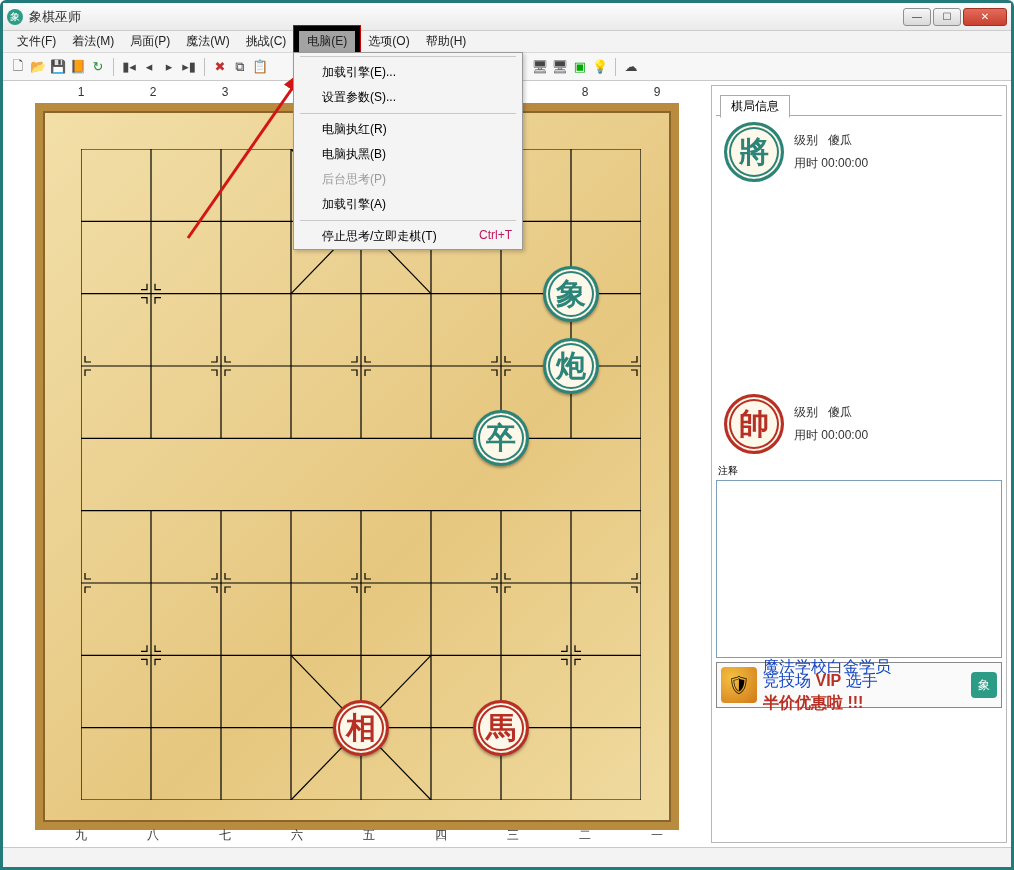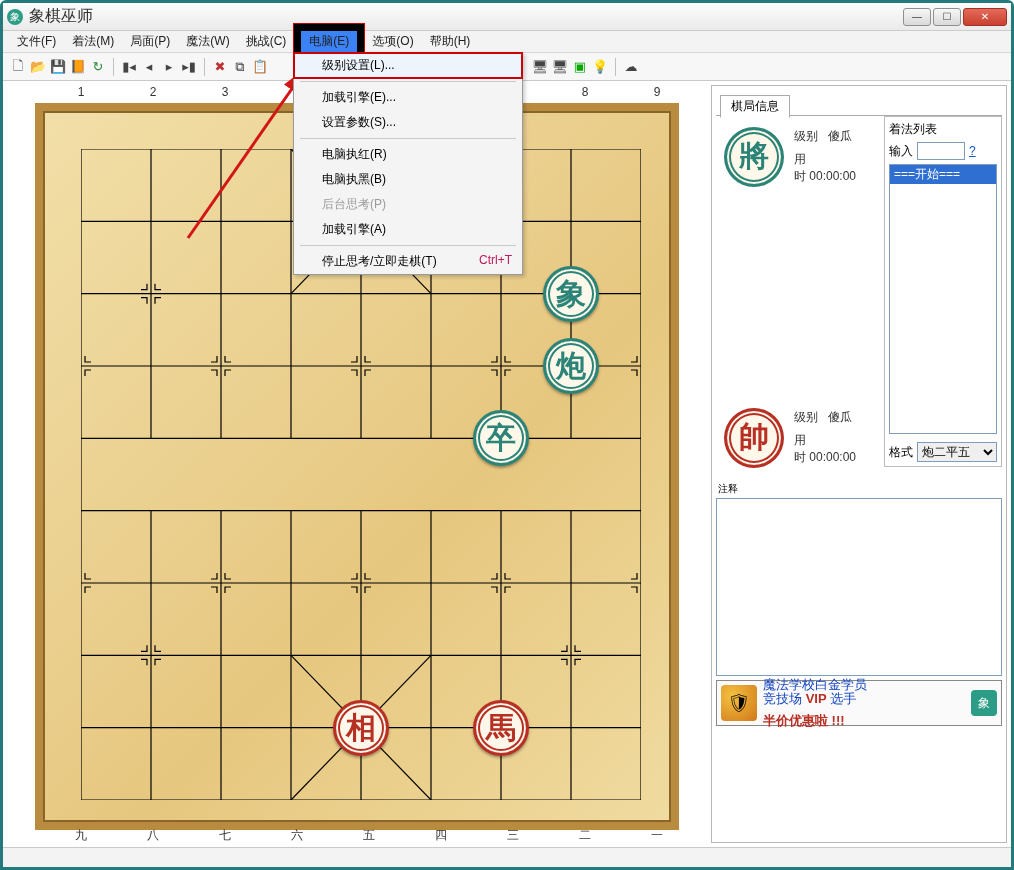--- a/index.html
+++ b/index.html
@@ -2,28 +2,28 @@
 <html><head>
 <meta charset="utf-8">
 <style>
 * { box-sizing: border-box; margin: 0; padding: 0; font-family: "Microsoft YaHei", "SimSun", Tahoma, sans-serif; }
 body { background: #fff; width: 1014px; height: 870px; overflow: hidden; }
 
 .window { width: 1014px; height: 870px; border: 3px solid #247a7a; border-radius: 6px 6px 0 0; display: flex; flex-direction: column; background: #fff; }
 
 .titlebar { height: 28px; background: linear-gradient(#fdfdfd,#eaeaea); display: flex; align-items: center; padding: 0 4px; border-bottom: 1px solid #ccc; }
 .titlebar .app-icon { width: 16px; height: 16px; border-radius: 50%; background: #2d9c87; color: #fff; font-size: 10px; display: flex; align-items: center; justify-content: center; margin-right: 6px; }
-.titlebar .title { font-size: 16px; color: #333; flex: 1; }
+.titlebar .title { font-size: 13px; color: #333; flex: 1; }
 .winbtns { display: flex; gap: 2px; }
 .winbtn { width: 28px; height: 18px; border: 1px solid #8f8f8f; border-radius: 3px; font-size: 10px; display: flex; align-items: center; justify-content: center; background: linear-gradient(#f7f7f7,#d9d9d9); color: #444; }
 .winbtn.cls { background: linear-gradient(#e46b5c,#c8412e); color: #fff; border-color: #a03020; width: 44px; }
 
 .menubar { height: 22px; display: flex; align-items: center; padding: 0 6px; font-size: 12px; color: #222; border-bottom: 1px solid #d8d8d8; background: #f3f3f3; }
 .menubar .mi { padding: 2px 8px; cursor: default; }
-.menubar .mi.open { border: 7px solid #000000; background: #3b82f6; box-shadow: 0 0 0 1px #c00; }
+.menubar .mi.open { border: 5px solid #000000; background: #a3a3a3; box-shadow: 0 0 0 1px #c00; }
 
 .toolbar { height: 28px; display: flex; align-items: center; padding: 0 6px; gap: 2px; border-bottom: 1px solid #c9c9c9; background: #f7f7f7; }
 .tbtn { width: 18px; height: 18px; display: flex; align-items: center; justify-content: center; font-size: 13px; color: #444; }
 .tsep { width: 1px; height: 18px; background: #c0c0c0; margin: 0 4px; }
 
 .content { flex: 1; display: flex; padding: 4px; gap: 4px; min-height: 0; }
 .left { flex: 1; position: relative; overflow: hidden; }
 .right { width: 296px; border: 1px solid #b8b8b8; display: flex; flex-direction: column; padding: 4px; font-size: 12px; background: #fff; min-height: 0; }
 
 .board-outer { position: absolute; inset: 0; }
@@ -72,21 +72,21 @@
 .fmt { display:flex; align-items:center; gap:4px; font-size:12px; margin-top:4px; }
 .fmt select { flex:1; border:1px solid #7e9db9; height:20px; font-size:12px; }
 
 .midrow { display:flex; gap:8px; align-items:flex-start; }
 
 .notes-lbl { font-size: 10px; margin: 4px 0 2px 2px; }
 .notes { width: 100%; height: 178px; border: 1px solid #7e9db9; resize: none; font-size: 12px; }
 
 .ad { margin-top: 4px; border: 1px solid #888; height: 46px; display:flex; align-items:center; gap:6px; padding: 2px 4px; background:#fafafa; }
 .ad .ic { width: 36px; height: 36px; border-radius: 4px; background: radial-gradient(circle at 30% 30%, #f4c040, #d07818); display:flex; align-items:center; justify-content:center; font-size:18px; }
-.ad .txt { font-size: 13px; line-height: 14px; }
+.ad .txt { font-size: 16px; line-height: 14px; }
 .ad .l1 { color:#1446c2; }
 .ad .l2 { color:#1446c2; }
 .ad .l2 .vip { color:#b82f24; font-weight:700; }
 .ad .l3 { color:#b82f24; font-weight:700;margin-top:8px; }
 .ad .tail { width:26px; height:26px; border-radius:4px; background:#2d9c87; margin-left:auto; display:flex; align-items:center; justify-content:center; color:#fff; font-size:12px; }
 
 .statusbar { height: 20px; border-top: 1px solid #c9c9c9; background:#f3f3f3; }
 </style>
 </head>
 <body>
@@ -275,56 +275,40 @@
           <div style="height:200px"></div>
           <div class="prow">
             <div class="accent ac-red">帥</div>
             <div class="plabels">
               <div><span>级别</span>&nbsp;&nbsp;&nbsp;<span>傻瓜</span></div>
               <div><span>用时</span>&nbsp;<span>00:00:00</span></div>
             </div>
           </div>
         </div>
 
-        <div class="moves-panel">
-          <div class="hdr">着法列表</div>
-          <div class="inp">
-            <span>输入</span>
-            <input style="">
-            <span class="q">?</span>
-          </div>
-          <div class="moves-list">
-            <div class="it">===开始===</div>
-          </div>
-          <div class="fmt">
-            <span>格式</span>
-            <select><option>炮二平五</option></select>
-          </div>
-        </div>
       </div>
 
       <div class="notes-lbl">注释</div>
       <textarea class="notes" style=""></textarea>
 
       <div class="ad">
         <div class="ic">🛡</div>
         <div class="txt">
           <div class="l1">魔法学校白金学员</div>
           <div class="l2"><span>竞技场 </span><span class="vip">VIP</span><span> 选手</span></div>
           <div class="l3">半价优惠啦 !!!</div>
         </div>
         <div class="tail">象</div>
       </div>
     </div>
   </div>
 
   <div class="statusbar"></div>
 
   <div class="dropdown">
-    <div class="dmi sel">级别设置(L)...</div>
     <div class="dsep"></div>
     <div class="dmi">加载引擎(E)...</div>
     <div class="dmi">设置参数(S)...</div>
     <div class="dsep"></div>
     <div class="dmi">电脑执红(R)</div>
     <div class="dmi">电脑执黑(B)</div>
     <div class="dmi dis">后台思考(P)</div>
     <div class="dmi">加载引擎(A)</div>
     <div class="dsep"></div>
     <div class="dmi"><span>停止思考/立即走棋(T)</span><span class="sc">Ctrl+T</span></div>

